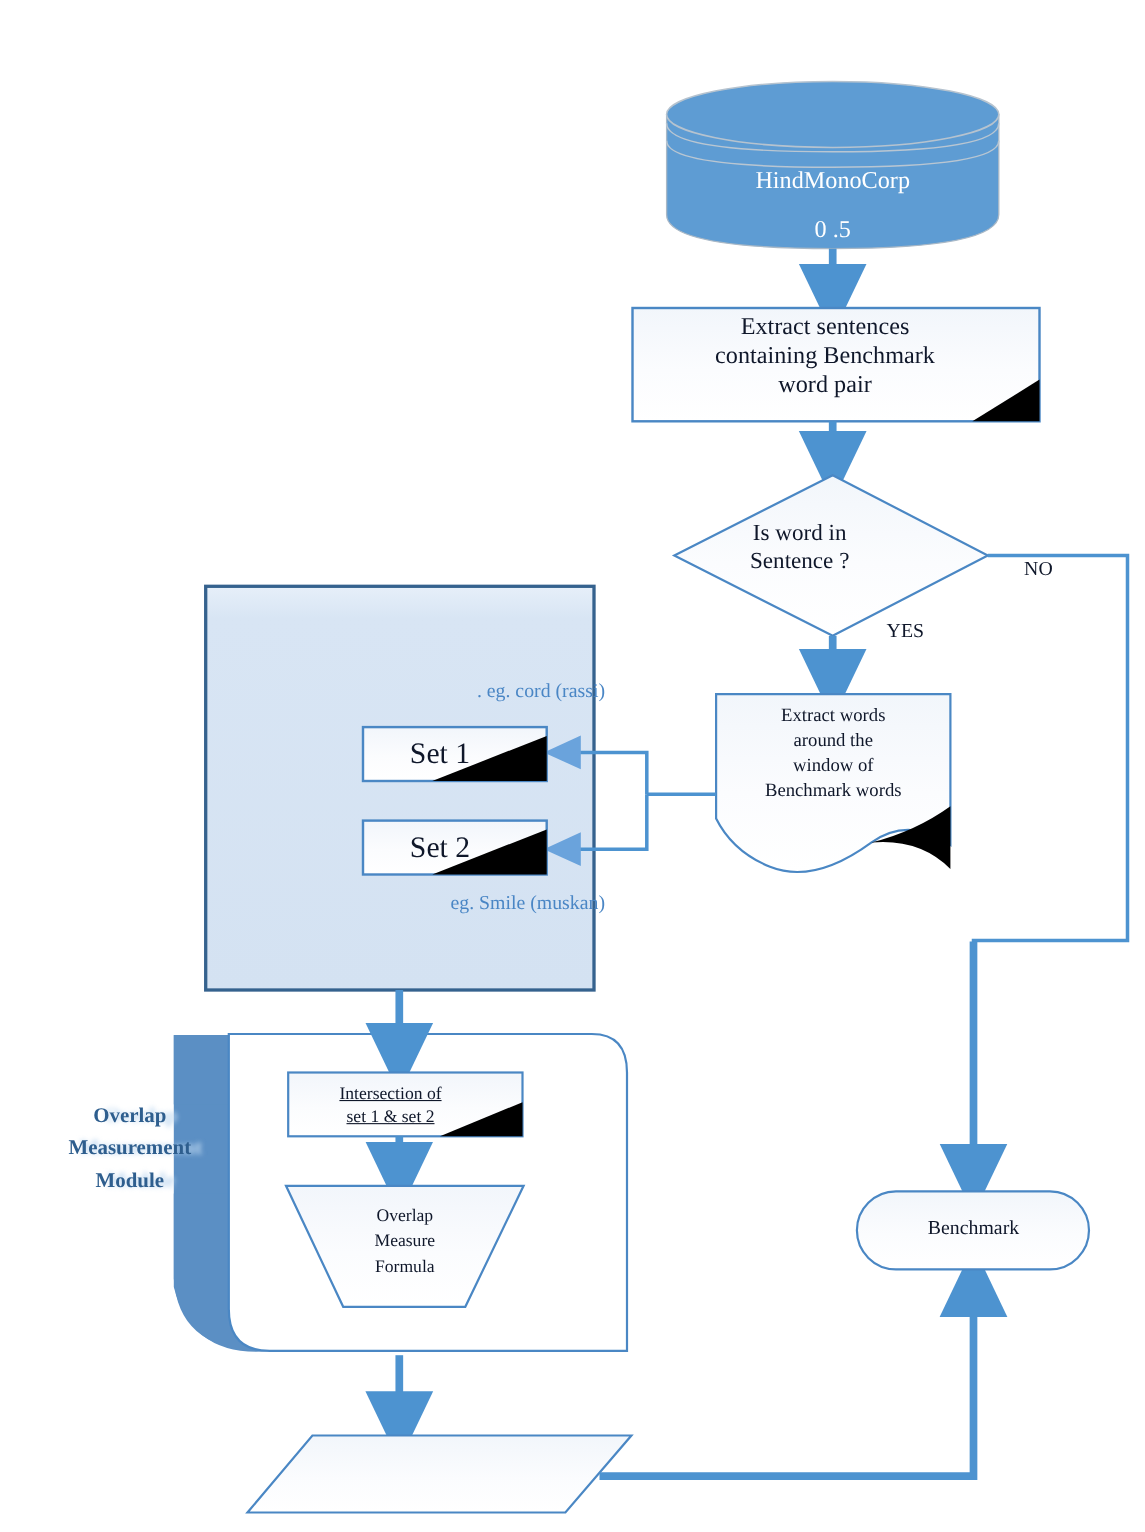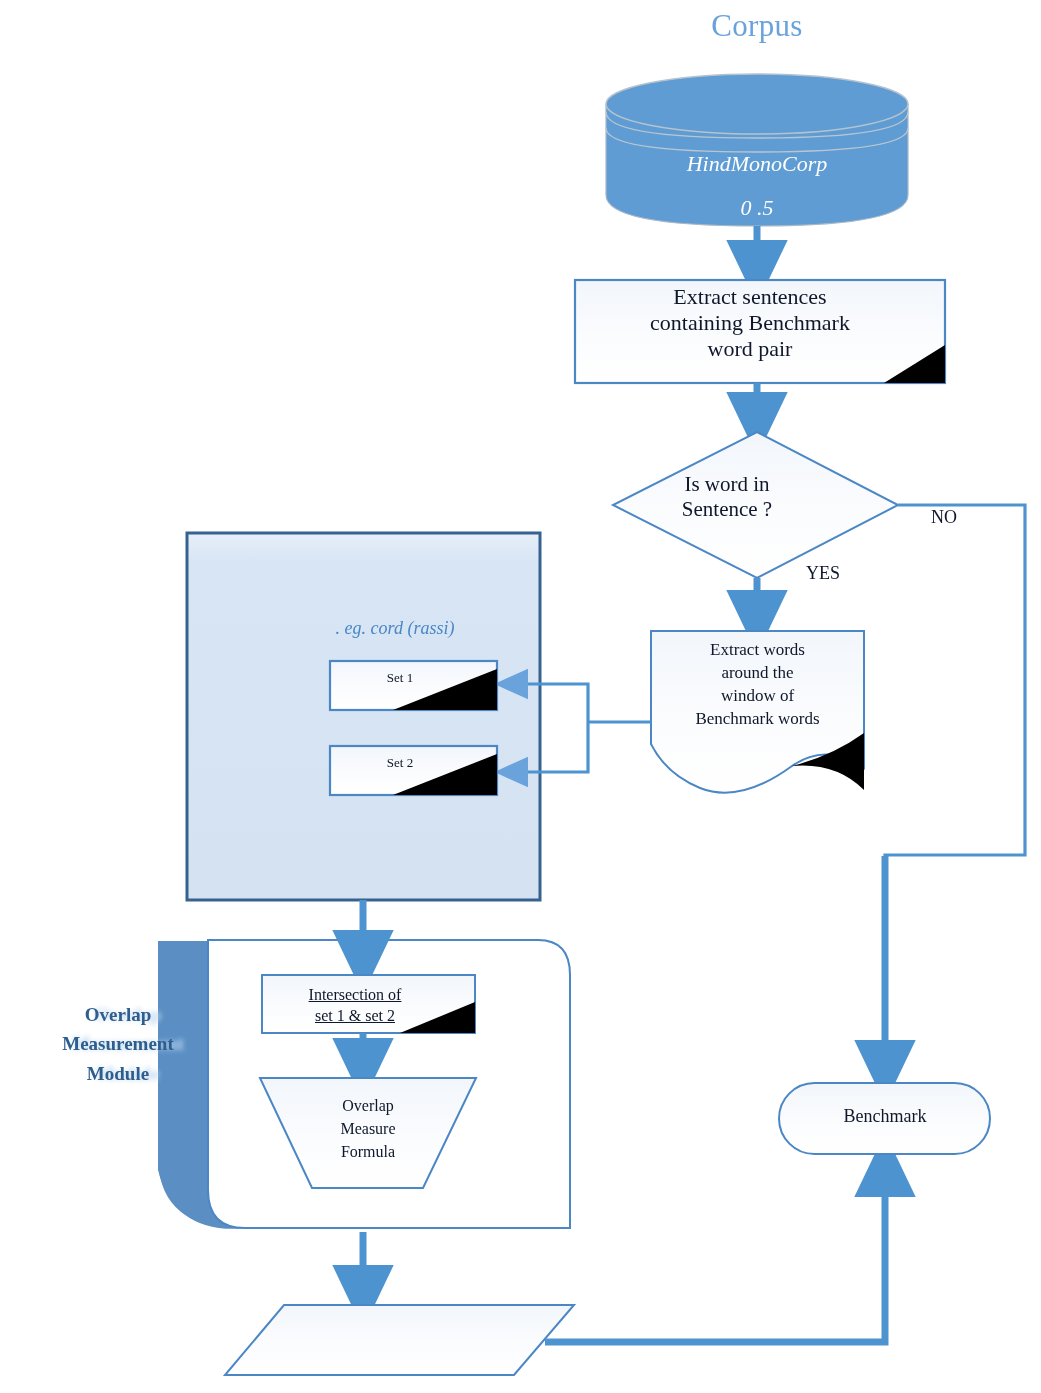--- a/index.html
+++ b/index.html
@@ -35,27 +35,26 @@
   }
   .title-corpus {
     font-size: 31px;
     color: #6AA3DC;
     letter-spacing: .3px;
   }
   .cyl-text {
     color: #ffffff;
     font-size: 22px;
     line-height: 2.0;
-    font-style: italic;
   }
   .proc-text { font-size: 22px; }
   .dia-text  { font-size: 21px; }
   .doc-text  { font-size: 17px; line-height: 1.35; }
-  .set-text  { font-size: 13px; }
-  .eg-text   { font-size: 18px; font-style: italic; color: #4a86c5; }
+  .set-text  { font-size: 27px; }
+  .eg-text   { font-size: 18px; color: #4a86c5; text-align: right; }
   .inter-text{ font-size: 16px; line-height: 1.3; text-decoration: underline; }
   .trap-text { font-size: 16px; line-height: 1.45; }
   .term-text { font-size: 18px; }
   .msr-text  {
     font-size: 18px;
     font-weight: bold;
     color: #3C7CC0;
     line-height: 1.25;
   }
   .branch-text { font-size: 18px; }
@@ -196,21 +195,20 @@
       <polygon points="284,1305 574,1305 514,1375 225,1375" fill="url(#boxGrad)" stroke="#4A87C4" stroke-width="2"></polygon>
     </g>
 
     <polyline points="545,1342 885,1342 885,1165" fill="none" stroke="#4D93D0" stroke-width="7" marker-end="url(#arrowThick)"></polyline>
 
     <g>
       <rect x="779" y="1083" width="211" height="71" rx="35.5" ry="35.5" fill="url(#boxGrad)" stroke="#4A87C4" stroke-width="2"></rect>
     </g>
   </svg>
 
-  <div class="lbl title-corpus" style="left:647px; top:8px; width:220px;">Corpus</div>
 
   <div class="lbl cyl-text" style="left:607px; top:142px; width:300px;">HindMonoCorp</div>
   <div class="lbl cyl-text" style="left:607px; top:186px; width:300px;">0 .5</div>
 
   <div class="lbl proc-text" style="left:580px; top:284px; width:340px;">Extract sentences
 containing Benchmark
 word pair</div>
 
   <div class="lbl dia-text" style="left:612px; top:472px; width:230px;">Is word in
 Sentence    ?</div>
@@ -223,20 +221,21 @@
 around the
 window of
 Benchmark words</div>
 
   <div class="lbl eg-text" style="left:240px; top:618px; width:310px;">. eg. cord (rassi)</div>
 
   <div class="lbl set-text" style="left:335px; top:670px; width:130px;">Set 1</div>
 
   <div class="lbl set-text" style="left:335px; top:755px; width:130px;">Set 2</div>
 
+  <div class="lbl eg-text" style="left:240px; top:810px; width:310px;">eg. Smile (muskan)</div>
 
   <div class="module-ghost" style="left:48px; top:1000px; width:160px;">Overlap
 Measurement
 Module</div>
   <div class="module-label" style="left:38px; top:1000px; width:160px;">Overlap
 Measurement
 Module</div>
 
   <div class="lbl inter-text" style="left:265px; top:985px; width:180px;">Intersection of
 set 1 &amp; set 2</div>

